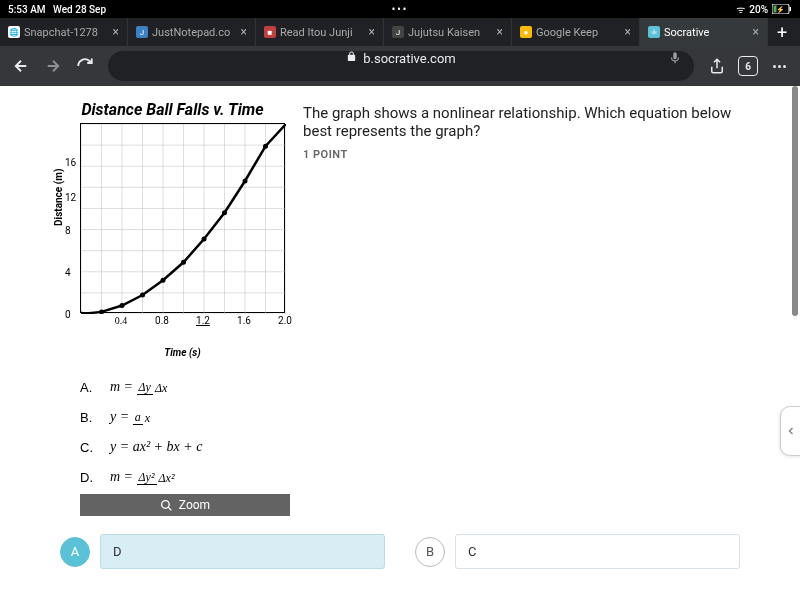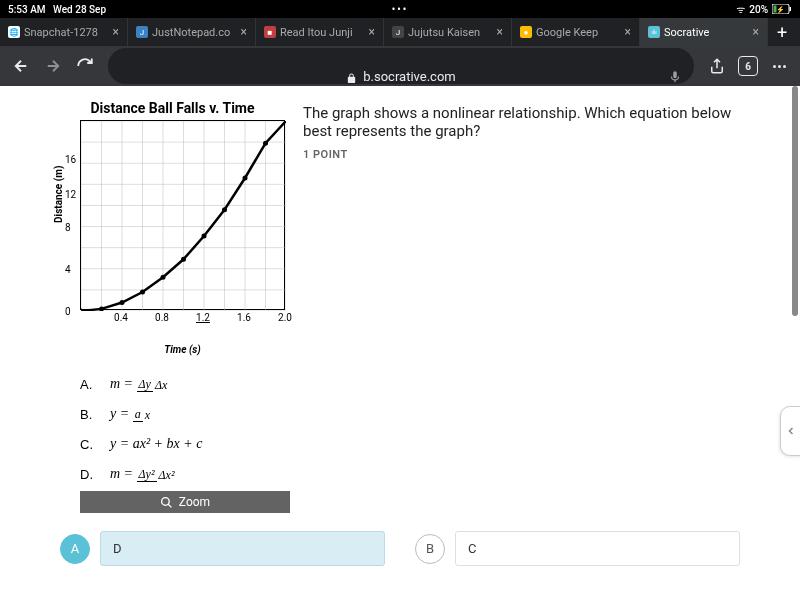--- a/index.html
+++ b/index.html
@@ -12,38 +12,38 @@
   .tab-strip { background: #202124; height: 28px; display: flex; align-items: stretch; padding-right: 4px; }
   .tab { display: flex; align-items: center; gap: 4px; padding: 0 8px; color: #aaa; font-size: 11px; border-right: 1px solid #333; min-width: 0; flex: 1; max-width: 150px; overflow: hidden; white-space: nowrap; }
   .tab.active { background: #36393b; color: #fff; }
   .tab-favicon { width: 12px; height: 12px; border-radius: 2px; flex-shrink: 0; display: inline-flex; align-items: center; justify-content: center; font-size: 8px; color: #fff; }
   .tab-label { flex: 1; overflow: hidden; text-overflow: ellipsis; }
   .tab-close { color: #aaa; font-size: 12px; flex-shrink: 0; cursor: pointer; }
   .tab-add { width: 28px; display: flex; align-items: center; justify-content: center; color: #fff; font-size: 18px; cursor: pointer; }
   
   .nav-bar { background: #35373a; height: 40px; display: flex; align-items: center; padding: 0 12px; gap: 14px; }
   .nav-icon { color: #e8eaed; width: 18px; height: 18px; display: flex; align-items: center; justify-content: center; cursor: pointer; }
-  .url-bar { flex: 1; background: #202124; border-radius: 18px; height: 36px; display: flex; align-items: flex-end; justify-content: center; gap: 6px; color: #e8eaed; font-size: 13px; position: relative; }
+  .url-bar { flex: 1; background: #202124; border-radius: 18px; height: 30px; display: flex; align-items: flex-start; justify-content: center; gap: 6px; color: #e8eaed; font-size: 13px; position: relative; }
   .url-mic { position: absolute; right: 12px; color: #9aa0a6; }
   .nav-right { display: flex; align-items: center; gap: 12px; }
   .tabs-badge { width: 20px; height: 20px; border: 1.5px solid #e8eaed; border-radius: 4px; display: flex; align-items: center; justify-content: center; font-size: 10px; font-weight: bold; color: #e8eaed; }
   .share-icon { color: #e8eaed; }
   .dots-icon { color: #e8eaed; display: flex; gap: 2px; }
   .dot { width: 3px; height: 3px; background: #e8eaed; border-radius: 50%; }
   
   .content { background: #fff; height: 515px; position: relative; overflow: hidden; }
   .content-inner { padding: 10px 60px 10px 60px; }
   
   .q-row { display: flex; gap: 18px; align-items: flex-start; }
   .q-text { flex: 1; padding-top: 8px; }
   .q-prompt { font-size: 15px; color: #222; margin-bottom: 8px; }
   .q-points { font-size: 11px; color: #666; font-weight: 600; letter-spacing: 0.5px; }
   
   .chart-box { width: 225px; }
-  .chart-title { font-size: 14px; text-align: center; font-weight: bold; padding: 4px 0; }
+  .chart-title { font-size: 16px; text-align: center; font-weight: bold; padding: 4px 0; font-style: italic; }
   .chart { position: relative; width: 205px; height: 190px; margin-left: 20px; border: 1.5px solid #000; background: #fff; }
   .chart-ylabel { position: absolute; left: -2px; top: 50%; transform: translateY(-50%) rotate(-90deg); transform-origin: left center; font-size: 10px; font-weight: bold; white-space: nowrap; }
   .chart-xlabel { text-align: center; font-size: 10px; font-weight: bold; margin-top: 18px; margin-left: 20px; font-style: italic; }
   .ytick { position: absolute; left: 6px; font-size: 10px; transform: translateY(-50%); }
   .xtick { position: absolute; font-size: 10px; transform: translateX(-50%); }
   
   .equations { margin-top: 14px; margin-left: 20px; font-family: "Times New Roman", serif; font-size: 14px; }
   .eq-row { display: flex; align-items: center; gap: 12px; padding: 7px 0; }
   .eq-letter { width: 18px; font-size: 13px; font-family: -apple-system, sans-serif; }
   .frac { display: inline-flex; flex-direction: row; align-items: center; vertical-align: middle; font-size: 12px; line-height: 1; }
@@ -207,21 +207,21 @@
                 <circle cx="164" cy="57" r="2.5" fill="#000"></circle>
                 <circle cx="184.5" cy="22.166666666666686" r="2.5" fill="#000"></circle>
               </svg>
           <span class="ytick" style="left: -16px; top: 190px;">0</span>
               <span class="ytick" style="left: -16px; top: 147.778px;">4</span>
               <span class="ytick" style="left: -16px; top: 105.556px;">8</span>
               <span class="ytick" style="left: -16px; top: 73px;">12</span>
               <span class="ytick" style="left: -16px; top: 21.1111px; margin-top: 17px;">16</span>
             </div>
           <div id="xtick-row" style="position:relative;margin-left:20px;height:14px;margin-top:2px;">
-              <span class="xtick" style="left: 41px; top: 0px;">0.4</span>
+              <span class="xtick" style="left: 41px; top: 0px; font-family: Liberation Serif, serif;">0.4</span>
               <span class="xtick" style="left: 82px; top: 0px;">0.8</span>
               <span class="xtick" style="left: 123px; top: 0px; text-decoration: underline;">1.2</span>
               <span class="xtick" style="left: 164px; top: 0px;">1.6</span>
               <span class="xtick" style="left: 205px; top: 0px;">2.0</span>
             </div>
         </div>
         <div class="chart-xlabel">Time (s)</div>
 
         <div class="equations">
           <div class="eq-row">

